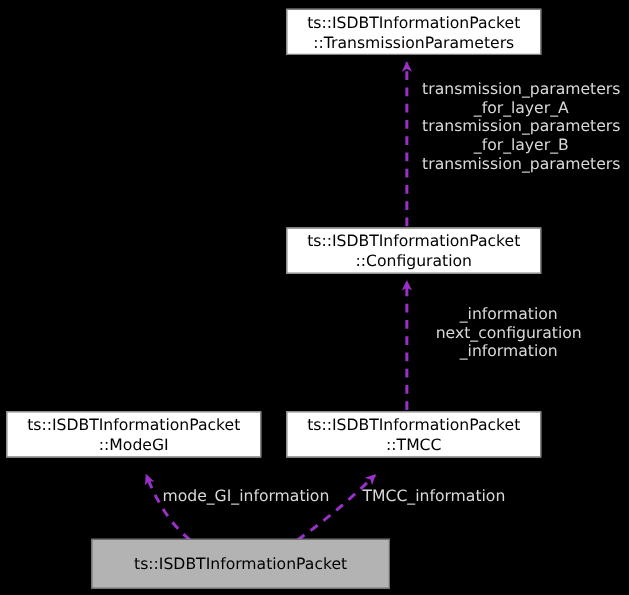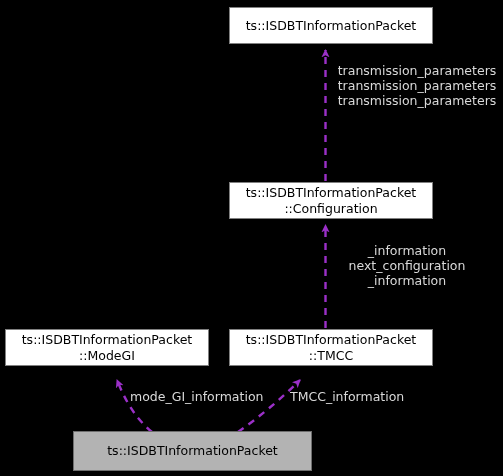--- a/index.html
+++ b/index.html
@@ -80,20 +80,21 @@
       <path d="M152,432 C135,418 125,400 117,380" fill="none" stroke="#9b30c8" stroke-width="2.4" stroke-dasharray="7,6" marker-end="url(#arrowhead)"></path>
     </g>
 
     <g>
       <path d="M238,432 C258,418 280,400 300,380" fill="none" stroke="#9b30c8" stroke-width="2.4" stroke-dasharray="7,6" marker-end="url(#arrowhead)"></path>
     </g>
   </svg>
 
   <div class="node" style="left:229px; top:7px; width:204px; height:37px;">
     <span class="nl">ts::ISDBTInformationPacket</span>
+    <span class="nl">::TransmissionParameters</span>
   </div>
 
   <div class="node" style="left:229px; top:182px; width:204px; height:37px;">
     <span class="nl">ts::ISDBTInformationPacket</span>
     <span class="nl">::Configuration</span>
   </div>
 
   <div class="node" style="left:5px; top:329px; width:204px; height:37px;">
     <span class="nl">ts::ISDBTInformationPacket</span>
     <span class="nl">::ModeGI</span>
@@ -103,21 +104,23 @@
     <span class="nl">ts::ISDBTInformationPacket</span>
     <span class="nl">::TMCC</span>
   </div>
 
   <div class="node highlight" style="left:73px; top:431px; width:239px; height:40px;">
     <span class="nl">ts::ISDBTInformationPacket</span>
   </div>
 
   <div class="edge-label" style="left:331px; top:63px; width:172px;text-align:center;">
     <div>transmission_parameters</div>
+    <div>_for_layer_A</div>
     <div>transmission_parameters</div>
+    <div>_for_layer_B</div>
     <div>transmission_parameters</div>
   </div>
 
   <div class="edge-label" style="left:331px; top:243px; width:152px;">
     <div>_information</div>
     <div>next_configuration</div>
     <div>_information</div>
   </div>
 
   <div class="edge-label" style="left:130px; top:389px;">mode_GI_information</div>

